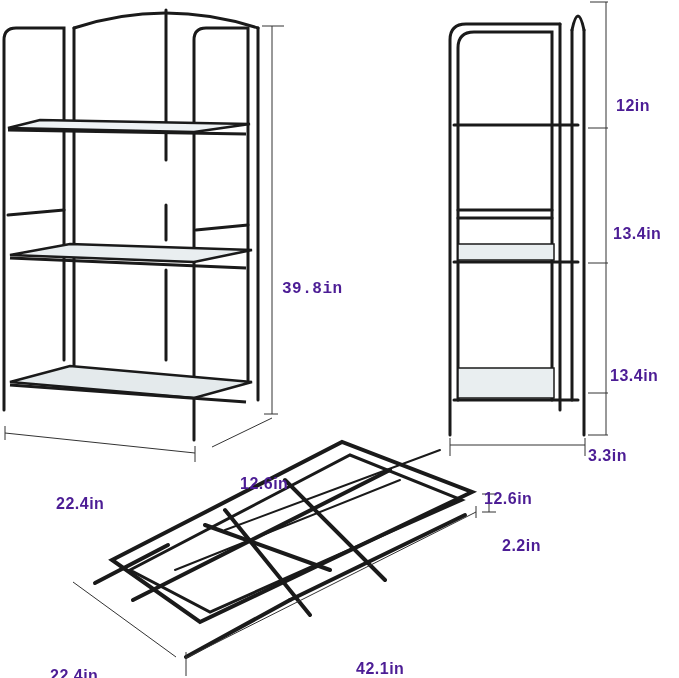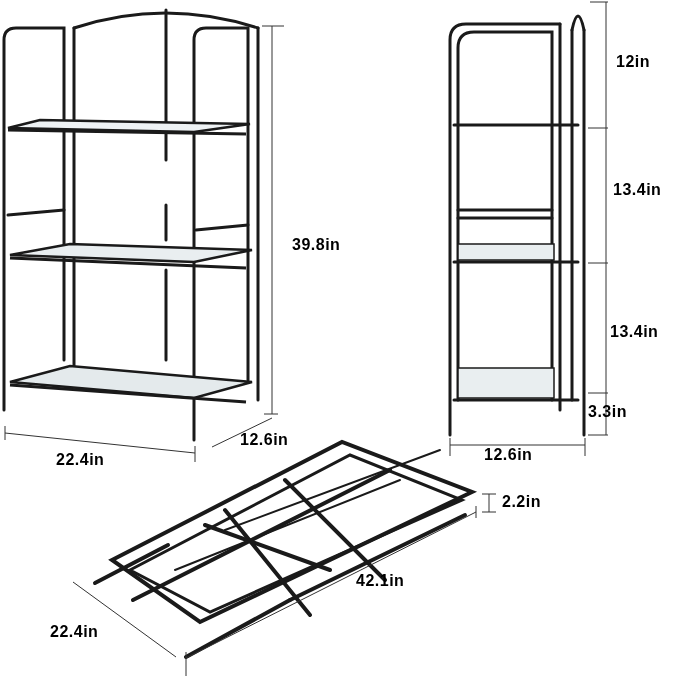--- a/index.html
+++ b/index.html
@@ -1,21 +1,21 @@
 <!DOCTYPE html>
 <html><head>
   <meta charset="utf-8">
   <style>
     html, body { margin: 0; padding: 0; background: #ffffff; }
     body { width: 679px; height: 678px; position: relative; overflow: hidden;
            font-family: "Liberation Sans", sans-serif; }
     .canvas { position: absolute; left: 0; top: 0; width: 679px; height: 678px; }
     .label { position: absolute; font-family: "Liberation Sans", sans-serif;
-             font-weight: bold; font-size: 16px; color: #000000; white-space: nowrap;
-             letter-spacing: 0.5px; }
+             font-weight: bold; font-size: 16px; color: #4c1d95; white-space: nowrap;
+             letter-spacing: 0.5px; margin-top: 44px; }
     svg { position: absolute; left: 0; top: 0; }
   </style>
 </head>
 <body>
 
 <div class="canvas">
 
   <svg width="679" height="678" viewBox="0 0 679 678">
     <g fill="none" stroke="#1a1a1a" stroke-width="3" stroke-linecap="round">
 
@@ -102,27 +102,27 @@
       <line x1="482" y1="494" x2="496" y2="494"></line>
       <line x1="489" y1="494" x2="489" y2="512"></line>
       <line x1="482" y1="512" x2="496" y2="512"></line>
       <line x1="476" y1="506" x2="476" y2="518"></line>
       <line x1="186" y1="658" x2="476" y2="512"></line>
       <line x1="186" y1="652" x2="186" y2="676"></line>
       <line x1="73" y1="582" x2="176" y2="657"></line>
     </g>
   </svg>
 
-  <span class="label" style="left:292px; top:236px;">39.8in</span>
+  <span class="label" style="left:282px; top:236px;font-family:Liberation Mono, monospace;">39.8in</span>
   <span class="label" style="left:56px; top:451px;">22.4in</span>
   <span class="label" style="left:240px; top:431px;">12.6in</span>
 
   <span class="label" style="left:616px; top:53px;">12in</span>
   <span class="label" style="left:613px; top:181px;">13.4in</span>
   <span class="label" style="left:610px; top:323px;">13.4in</span>
   <span class="label" style="left:588px; top:403px;">3.3in</span>
   <span class="label" style="left:484px; top:446px;">12.6in</span>
 
   <span class="label" style="left:502px; top:493px;text-align:center;">2.2in</span>
-  <span class="label" style="left:356px; top:572px;">42.1in</span>
+  <span class="label" style="left:356px; top:616px;">42.1in</span>
   <span class="label" style="left:50px; top:623px;">22.4in</span>
 
 </div>
 
 </body></html>

